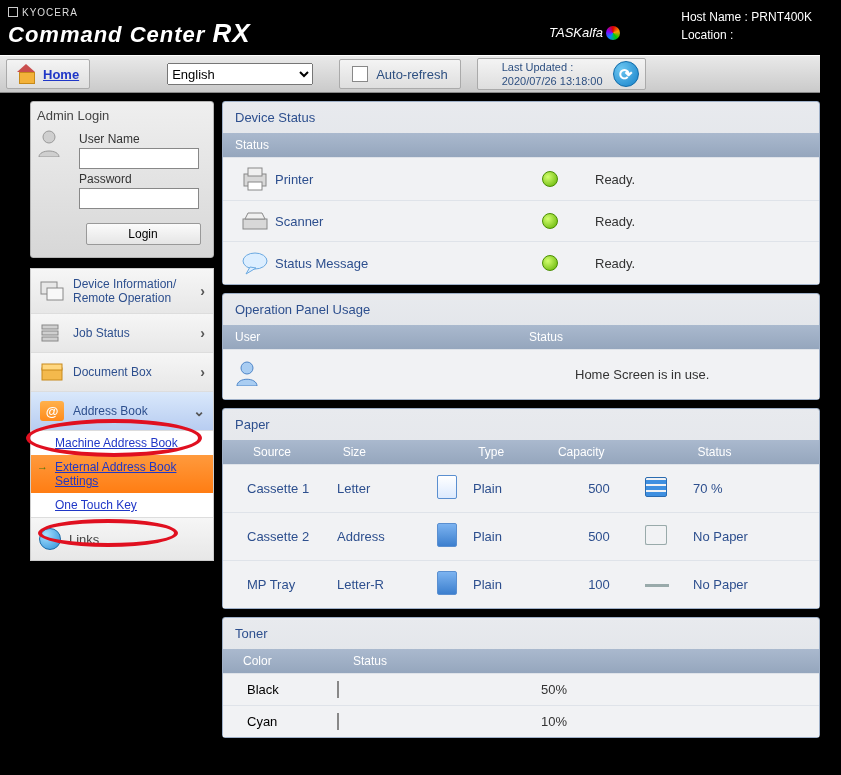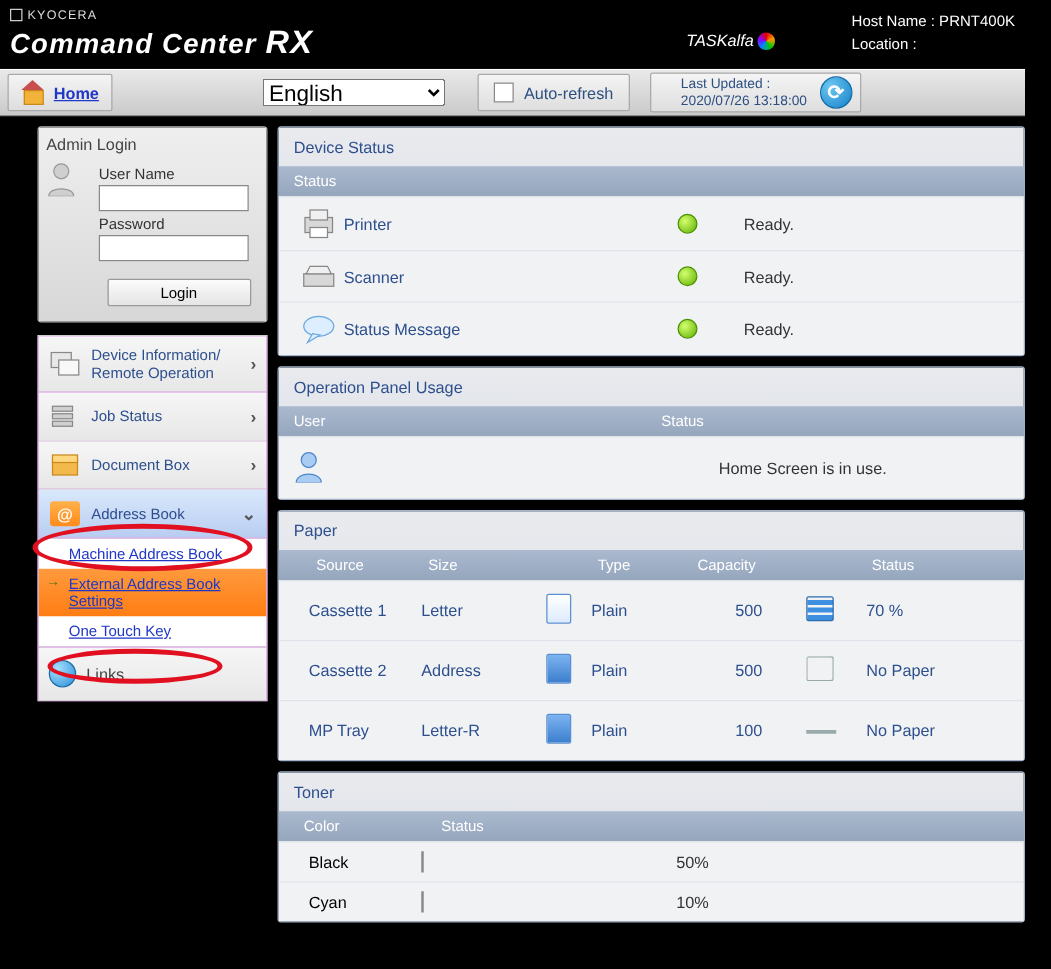--- a/index.html
+++ b/index.html
@@ -72,22 +72,22 @@
   width: 14px; height: 10px; background: #f3b23a;
   border: 1px solid #c78a1a;
 }
 .home-icon::after {
   content: ""; position: absolute; top: -2px; left: 0;
   width: 0; height: 0; border-left: 9px solid transparent;
   border-right: 9px solid transparent; border-bottom: 8px solid #c94e4e;
 }
 .home-link { color: #2037c7; text-decoration: underline; font-weight: bold; font-size: 13px;}
 .lang-select {
-  width: 146px; height: 22px; font-size: 18px;
-  margin-left: 114px;
+  width: 146px; height: 22px; font-size: 13px;
+  margin-left: 71px;
 }
 .autorefresh-box {
   display: flex; align-items: center; gap: 8px;
   background: linear-gradient(#f4f4f4,#dedede);
   border: 1px solid #aaa; border-radius: 2px;
   padding: 4px 12px; height: 30px; margin-left: 20px;
 }
 .chk {
   width: 16px; height: 16px; border: 1px solid #888; background: #fff;
 }
@@ -132,21 +132,21 @@
   background: #fff; padding: 0 3px; font-size: 12px;
 }
 .login-btn {
   display:block; width: 115px; height: 22px;
   margin: 14px auto 0 auto;
   background: linear-gradient(#fbfbfb,#e5e5e5);
   border: 1px solid #999; border-radius: 2px;
   font-size: 12px; text-align: center;
 }
 
-.nav-menu { margin-top: 10px; background:#d946ef; border:1px solid #ccc; }
+.nav-menu { margin-top: 10px; background:#f9a8d4; border:1px solid #ccc; }
 .nav-item {
   display:flex; align-items: center; gap: 8px;
   padding: 8px 8px;
   border-bottom: 1px solid #ddd;
   background: linear-gradient(#f6f6f6,#e7e7e7);
   color: #2d4f8e; font-size: 12px;
   position: relative;
 }
 .nav-item .chevron {
   position:absolute; right:8px; color:#555; font-size:14px; font-weight:bold;

